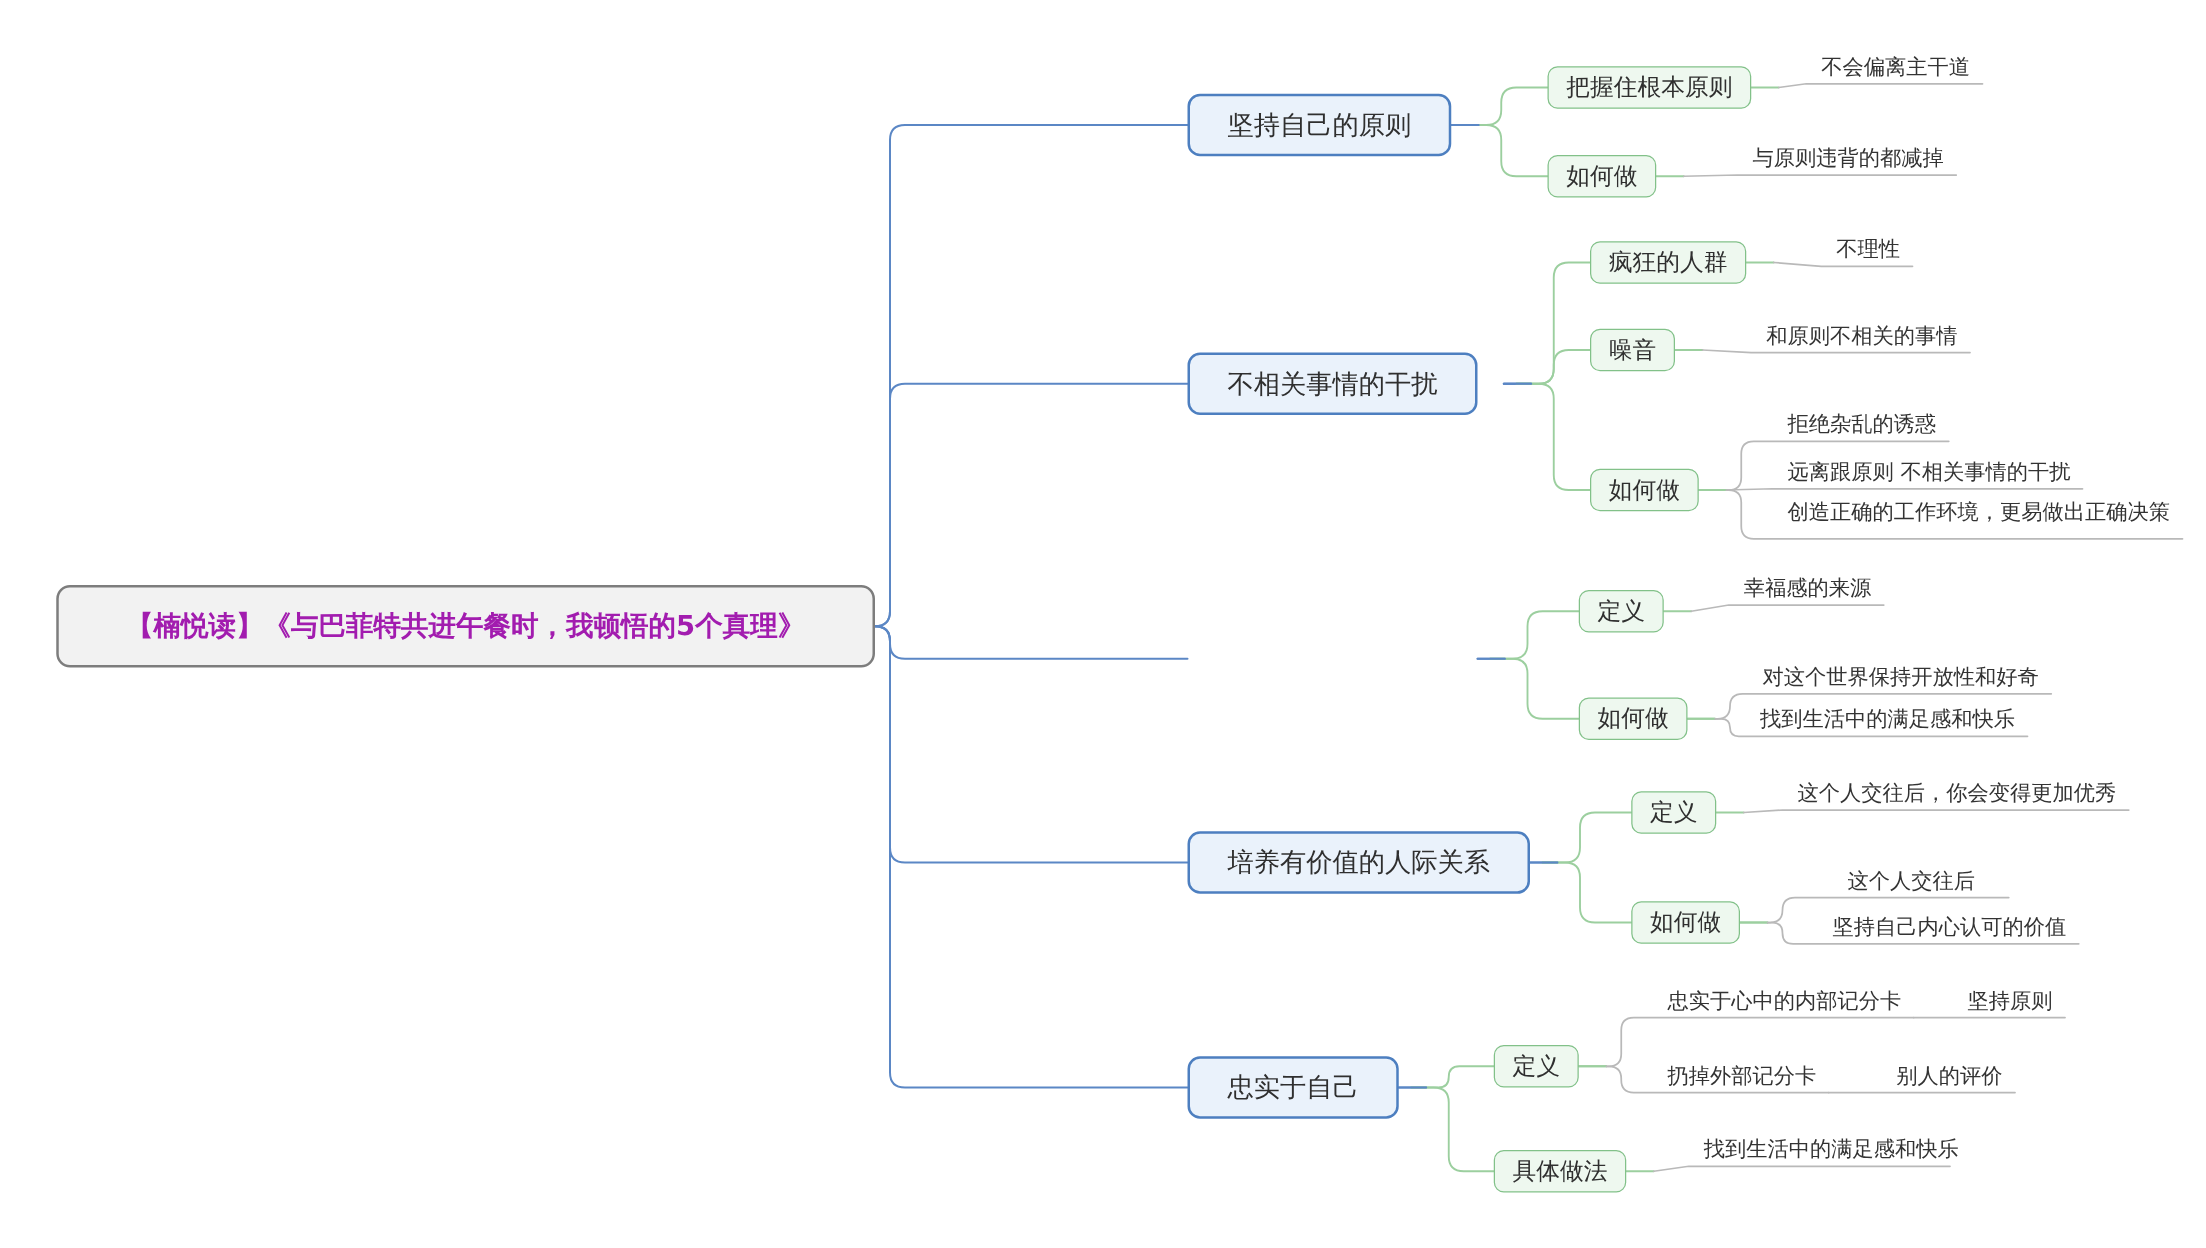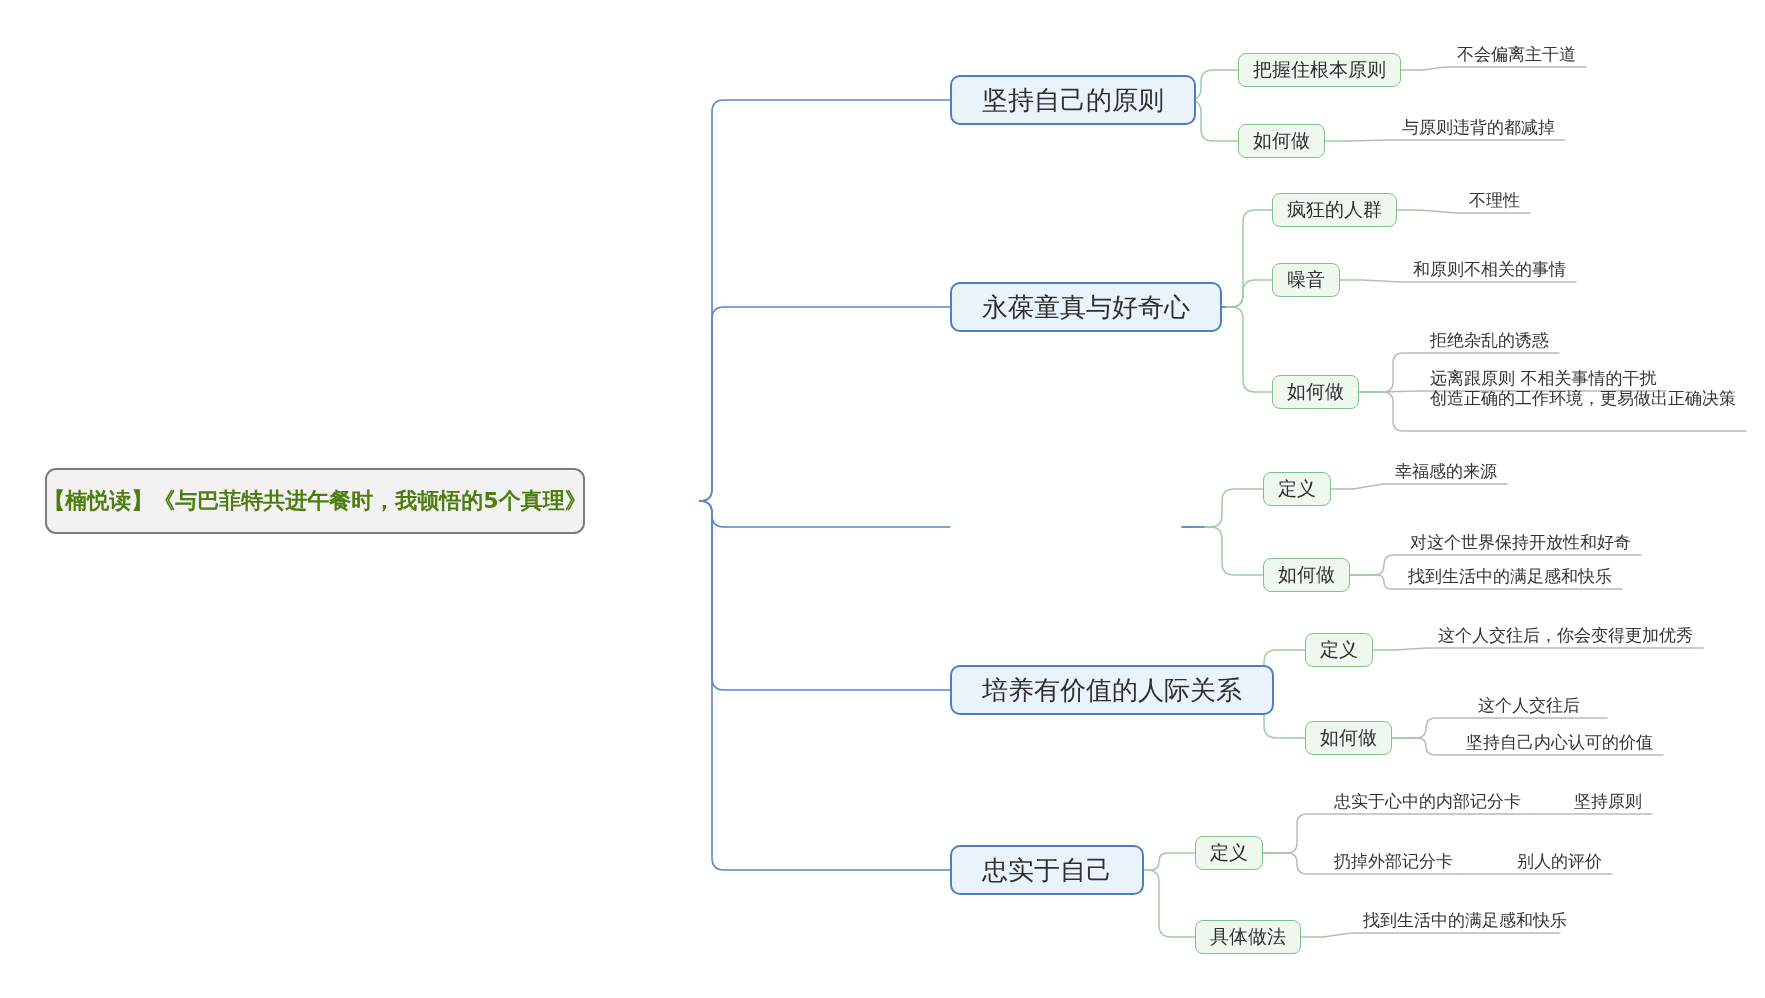--- a/index.html
+++ b/index.html
@@ -1,24 +1,24 @@
 <!DOCTYPE html>
 <html><head>
 <meta charset="utf-8">
 <style>
   html,body{margin:0;padding:0;background:#fff;}
   #map{position:relative;width:1765px;height:998px;background:#ffffff;overflow:hidden;
        font-family:"DejaVu Sans",sans-serif;}
   #edges{position:absolute;left:0;top:0;width:1765px;height:998px;}
   .node{position:absolute;display:flex;align-items:center;justify-content:center;
         box-sizing:border-box;white-space:nowrap;color:#2f2f2f;}
-  .central{width:540px;height:66px;background:#f2f2f2;border:2px solid #7d7d7d;
-           border-radius:11px;font-size:22px;font-weight:600;color:#4d7c0f;}
+  .central{width:655px;height:66px;background:#f2f2f2;border:2px solid #7d7d7d;
+           border-radius:11px;font-size:22px;font-weight:600;color:#a21caf;}
   .blue{height:50px;padding:0 30px;background:#eaf2fb;border:2px solid #4d7fc0;
-        border-radius:10px;font-size:26px;}
+        border-radius:10px;font-size:21px;}
   .green{height:34px;padding:0 14px;background:#eef8ef;border:1.5px solid #82c189;
          border-radius:8px;font-size:19px;}
   .leaf{position:absolute;font-size:17px;line-height:21px;height:21px;color:#333;
         white-space:nowrap;}
 </style>
 </head>
 <body>
 
 <div id="map">
   <svg id="edges" viewBox="0 0 1765 998" xmlns="http://www.w3.org/2000/svg">
@@ -81,21 +81,21 @@
       <path d="M 1285 853 L 1287 853 Q 1297 853 1297 863 L 1297 864 Q 1297 874 1307 874 L 1322 874 L 1463 874" stroke="#b9b9b9" stroke-width="1.4" fill="none" stroke-linecap="round"></path>
       <path d="M 1301 937 L 1323 937" stroke="#9ccf9f" stroke-width="1.5" fill="none" stroke-linecap="round"></path>
       <path d="M 1323 937 L 1351 933 L 1560 933" stroke="#b9b9b9" stroke-width="1.4" fill="none" stroke-linecap="round"></path>
       <path d="M 1531 814 L 1562 814 L 1652 814" stroke="#b9b9b9" stroke-width="1.4" fill="none" stroke-linecap="round"></path>
       <path d="M 1463 874 L 1505 874 L 1612 874" stroke="#b9b9b9" stroke-width="1.4" fill="none" stroke-linecap="round"></path>
     </svg>
 
   <div class="node central" style="left:45px;top:468px">【楠悦读】《与巴菲特共进午餐时，我顿悟的5个真理》</div>
 
   <div class="node blue" style="left:950px;top:75px">坚持自己的原则</div>
-  <div class="node blue" style="left:950px;top:282px">永葆童真与好奇心</div>
+  <div class="node blue" style="left:950px;top:282px">不相关事情的干扰</div>
   <div class="node blue" style="left:950px;top:845px">忠实于自己</div>
   <div class="node blue" style="left:950px;top:665px">培养有价值的人际关系</div>
 
   <div class="node green" style="left:1238px;top:53px">把握住根本原则</div>
   <div class="node green" style="left:1238px;top:124px">如何做</div>
 
   <div class="node green" style="left:1272px;top:193px">疯狂的人群</div>
   <div class="node green" style="left:1272px;top:263px">噪音</div>
   <div class="node green" style="left:1272px;top:375px">如何做</div>
 
@@ -108,21 +108,21 @@
   <div class="node green" style="left:1195px;top:836px">定义</div>
   <div class="node green" style="left:1195px;top:920px">具体做法</div>
 
   <div class="leaf" style="left:1457px;top:44px">不会偏离主干道</div>
   <div class="leaf" style="left:1402px;top:117px">与原则违背的都减掉</div>
 
   <div class="leaf" style="left:1469px;top:190px">不理性</div>
   <div class="leaf" style="left:1413px;top:259px">和原则不相关的事情</div>
   <div class="leaf" style="left:1430px;top:330px">拒绝杂乱的诱惑</div>
   <div class="leaf" style="left:1430px;top:368px">远离跟原则 不相关事情的干扰</div>
-  <div class="leaf" style="left:1430px;top:388px">创造正确的工作环境，更易做出正确决策</div>
+  <div class="leaf" style="left:1430px;top:400px">创造正确的工作环境，更易做出正确决策</div>
 
   <div class="leaf" style="left:1395px;top:461px">幸福感的来源</div>
   <div class="leaf" style="left:1410px;top:532px">对这个世界保持开放性和好奇</div>
   <div class="leaf" style="left:1408px;top:566px">找到生活中的满足感和快乐</div>
 
   <div class="leaf" style="left:1438px;top:625px">这个人交往后，你会变得更加优秀</div>
   <div class="leaf" style="left:1478px;top:695px">这个人交往后</div>
   <div class="leaf" style="left:1466px;top:732px">坚持自己内心认可的价值</div>
 
   <div class="leaf" style="left:1334px;top:791px">忠实于心中的内部记分卡</div>

